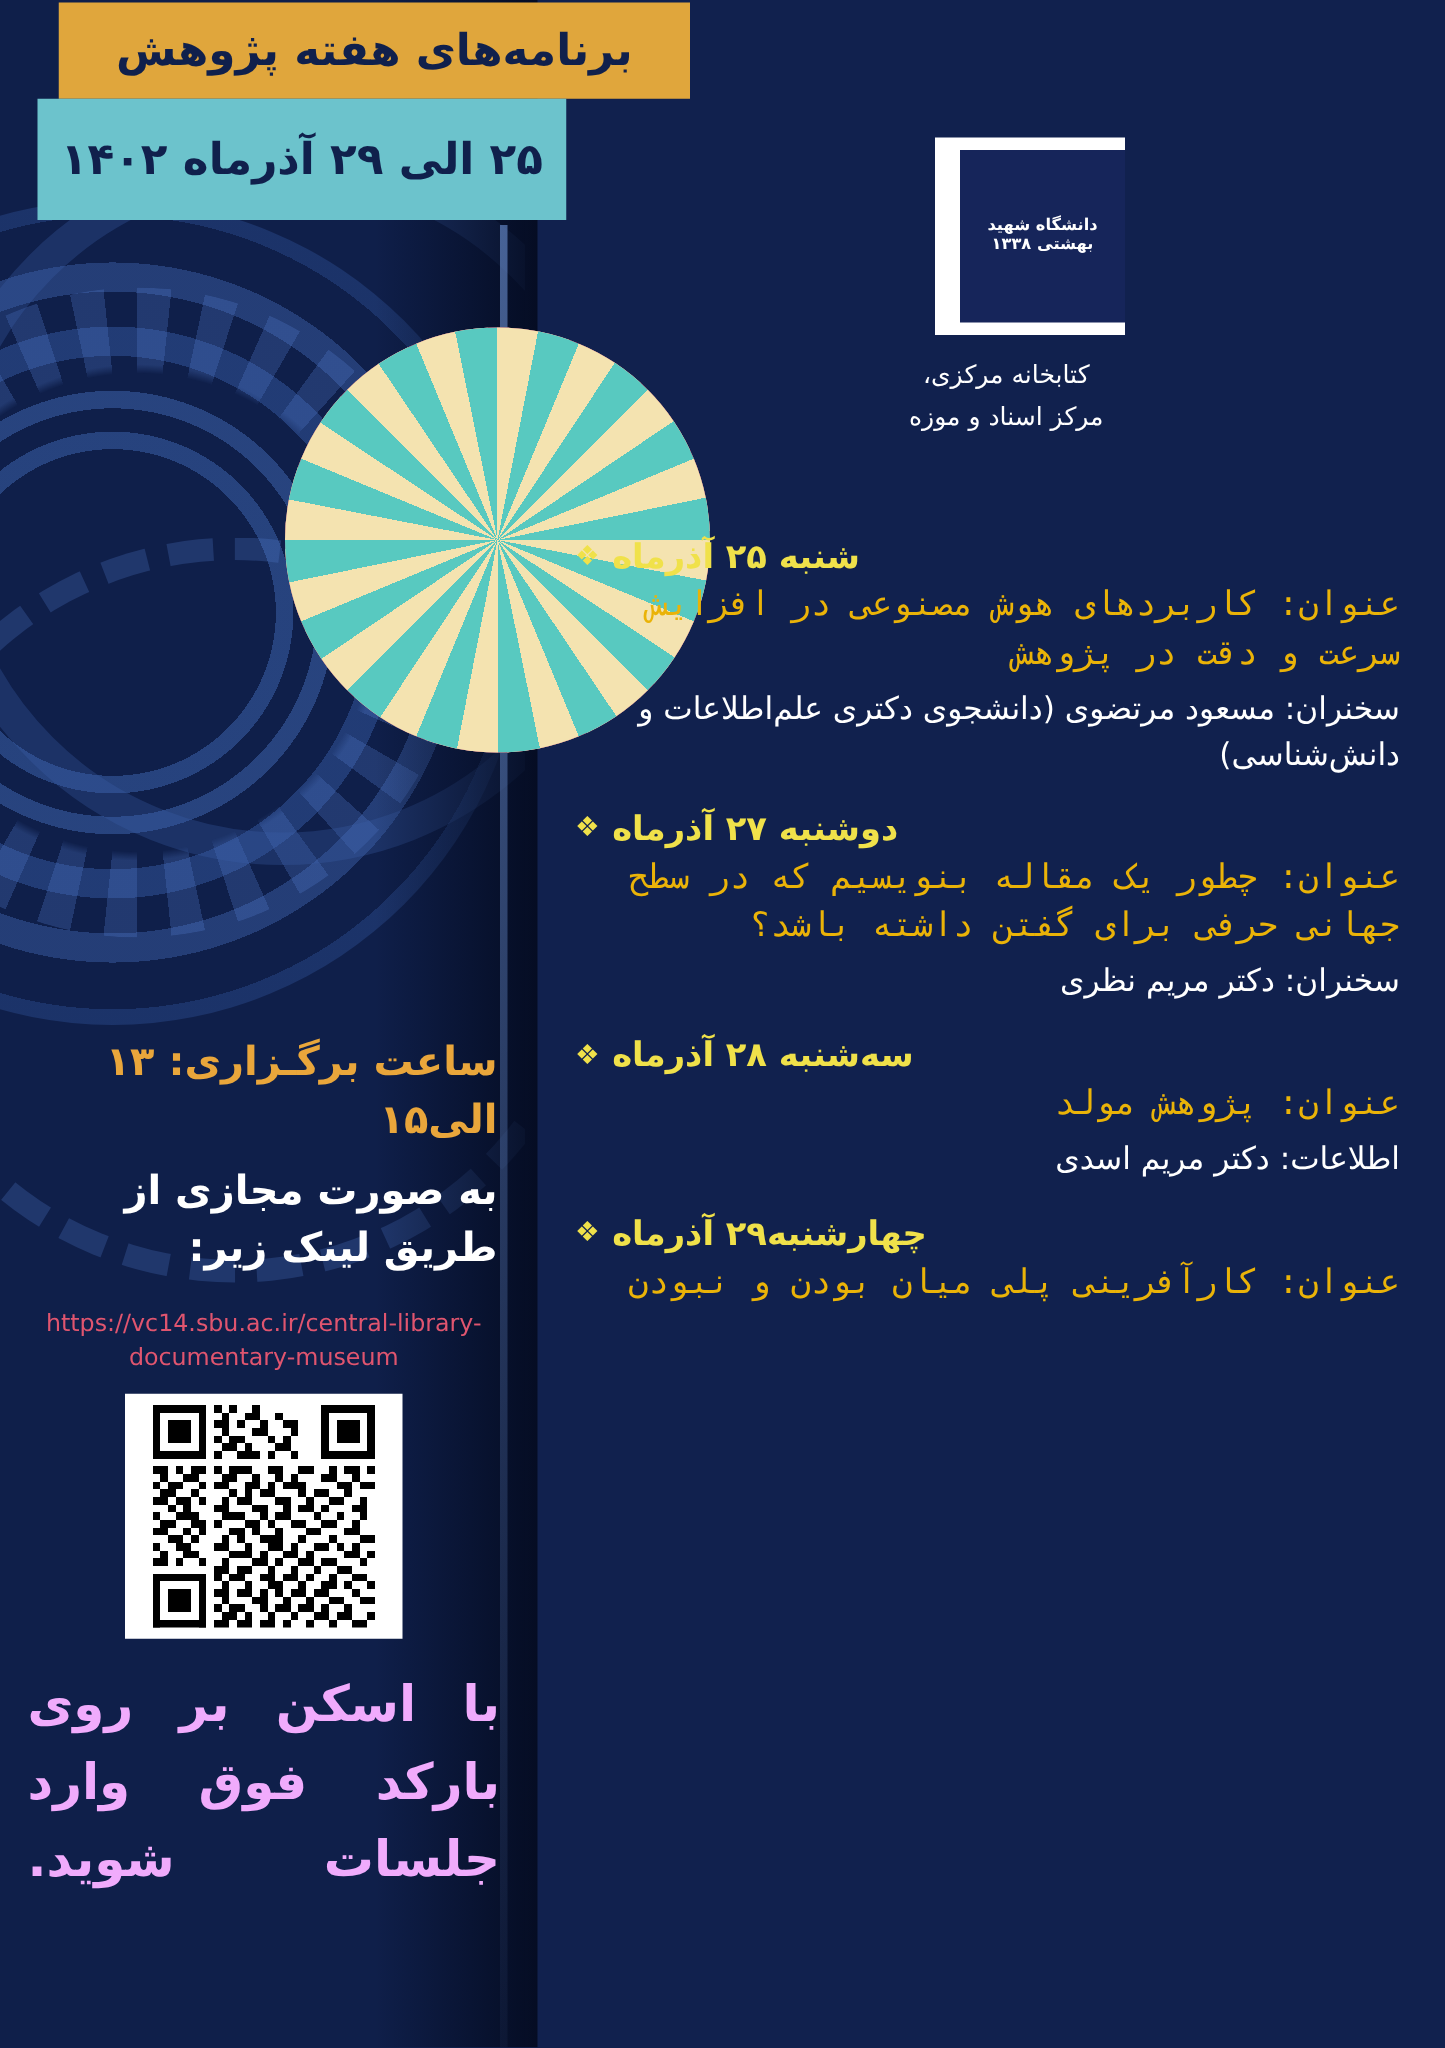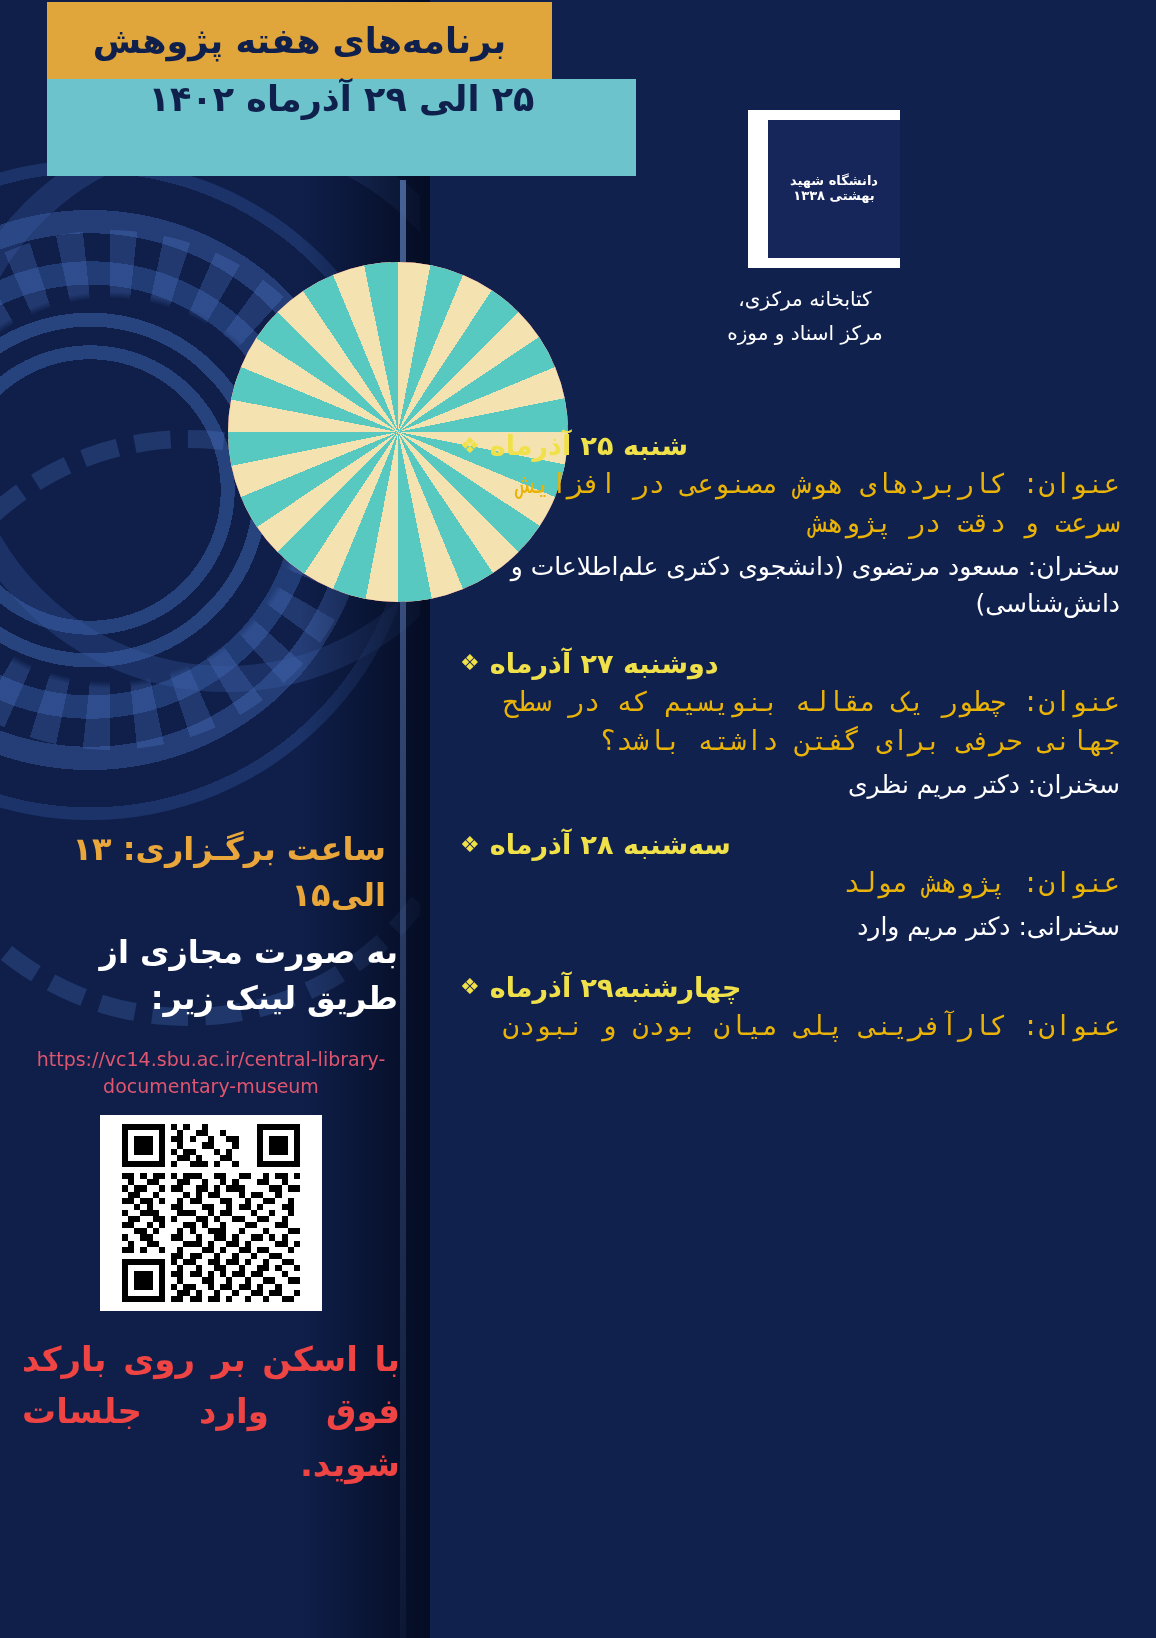--- a/index.html
+++ b/index.html
@@ -104,22 +104,22 @@
 
   
   .hdr-orange{
     position:absolute;left:47px;top:2px;width:505px;height:77px;
     background:#e0a63c;display:flex;align-items:center;justify-content:center;
   }
   .hdr-orange span{
     color:#10204c;font-size:35px;font-weight:bold;letter-spacing:0px;
   }
   .hdr-teal{
-    position:absolute;left:47px;top:79px;width:589px;height:97px;
-    background:#6cc3cc;display:flex;align-items:flex-start;justify-content:center;
+    position:absolute;left:30px;top:79px;width:423px;height:97px;
+    background:#6cc3cc;display:flex;align-items:center;justify-content:center;
   }
   .hdr-teal span{
     color:#10204c;font-size:35px;font-weight:bold;
   }
 
   
   .logo-wrap{position:absolute;left:740px;top:110px;width:160px;height:165px;}
   .logo-box{
     width:152px;height:158px;background:#ffffff;
     display:flex;align-items:center;justify-content:flex-start;
@@ -143,37 +143,37 @@
     display:flex;flex-direction:row-reverse;justify-content:flex-start;align-items:center;gap:10px;
   }
   .bullet{color:#f0e14a;font-size:22px;line-height:1;}
   .ev-title{color:#eab308;font-size:27px;line-height:1.45;margin-bottom:4px;font-family:Liberation Mono, monospace;}
   .ev-speaker{color:#ffffff;font-size:25px;line-height:1.45;}
 
   
   .info{position:absolute;left:16px;top:826px;width:390px;text-align:right;}
   .info-time{
     color:#e9a63b;font-size:32px;font-weight:bold;line-height:1.45;
-    padding-right:20px;
+    padding-right:8px;
   }
   .info-virtual{
     color:#ffffff;font-size:32px;font-weight:bold;line-height:1.45;
     margin-top:10px;padding-right:8px;
   }
   .info-link{
     margin-top:24px;color:#e0556f;font-size:19px;line-height:1.45;
     text-align:center;direction:ltr;
   }
   .qr-wrap{
     margin:14px auto 0;width:222px;height:196px;background:#ffffff;
     display:flex;align-items:center;justify-content:center;
   }
   .qr{width:178px;height:178px;display:block;}
   .info-scan{
-    margin-top:22px;color:#ef4444;font-size:34px;font-weight:bold;
+    margin-top:22px;color:#f0abfc;font-size:40px;font-weight:bold;
     line-height:1.55;text-align:justify;text-align-last:justify;
     padding:0 6px;
   }
 </style>
 </head>
 <body>
 
 <div class="poster">
 
   <div class="deco-band">
@@ -231,21 +231,21 @@
       <div class="ev-title">عنوان: چطور یک مقاله بنویسیم که در سطح جهانی حرفی برای گفتن داشته باشد؟</div>
       <div class="ev-speaker">سخنران: دکتر مریم نظری</div>
     </div>
 
     <div class="event">
       <div class="ev-day">
         <span class="bullet">❖</span>
         <span>سه‌شنبه ۲۸ آذرماه</span>
       </div>
       <div class="ev-title">عنوان: پژوهش مولد</div>
-      <div class="ev-speaker">سخنرانی: دکتر مریم وارد</div>
+      <div class="ev-speaker">اطلاعات: دکتر مریم اسدی</div>
     </div>
 
     <div class="event">
       <div class="ev-day">
         <span class="bullet">❖</span>
         <span>چهارشنبه۲۹ آذرماه</span>
       </div>
       <div class="ev-title">عنوان: کارآفرینی پلی میان بودن و نبودن</div>
     </div>
 

